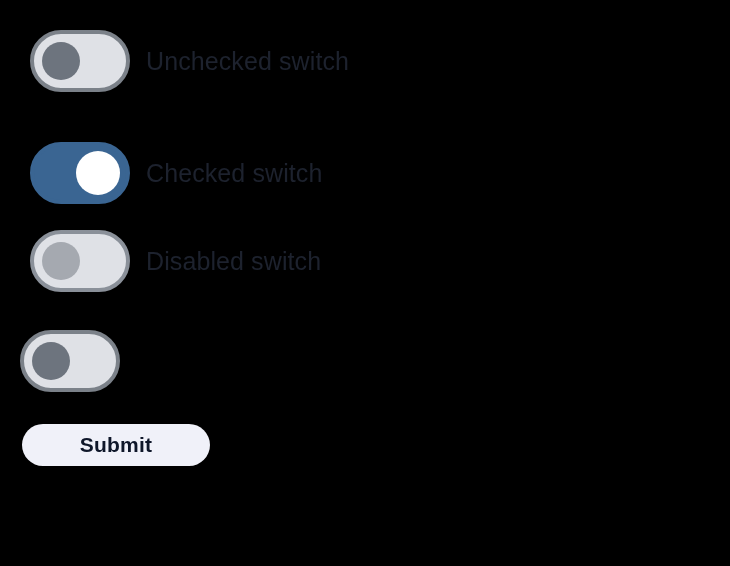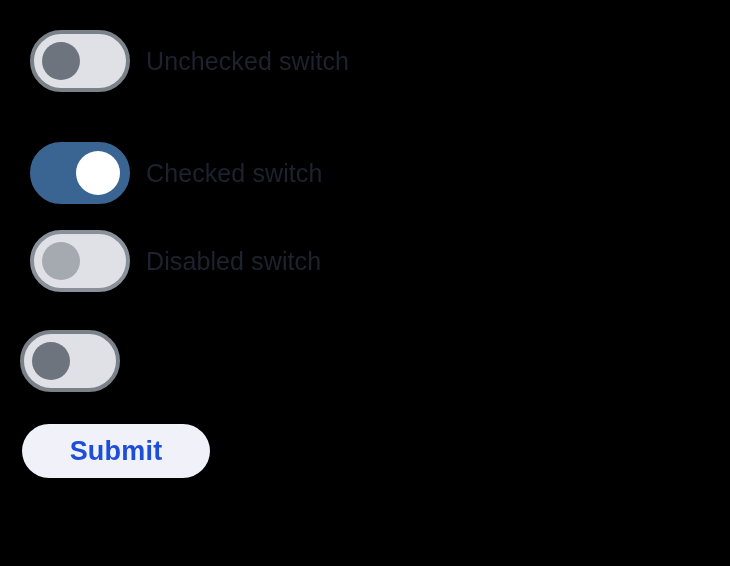--- a/index.html
+++ b/index.html
@@ -113,27 +113,27 @@
   .switch-label.before {
     margin-right: 10px;
   }
 
   
   .submit-button {
     position: absolute;
     left: 22px;
     top: 424px;
     width: 188px;
-    height: 54px;
+    height: 42px;
     border-radius: 28px;
     background: #f0f1f9;
     border: none;
-    color: #1d4ed8;
+    color: #0f172a;
     font-family: "Liberation Sans", sans-serif;
-    font-size: 27px;
+    font-size: 21px;
     font-weight: bold;
     letter-spacing: 0.2px;
     cursor: pointer;
     display: flex;
     align-items: center;
     justify-content: center;
     padding: 0;
   }
 </style>
 </head>

